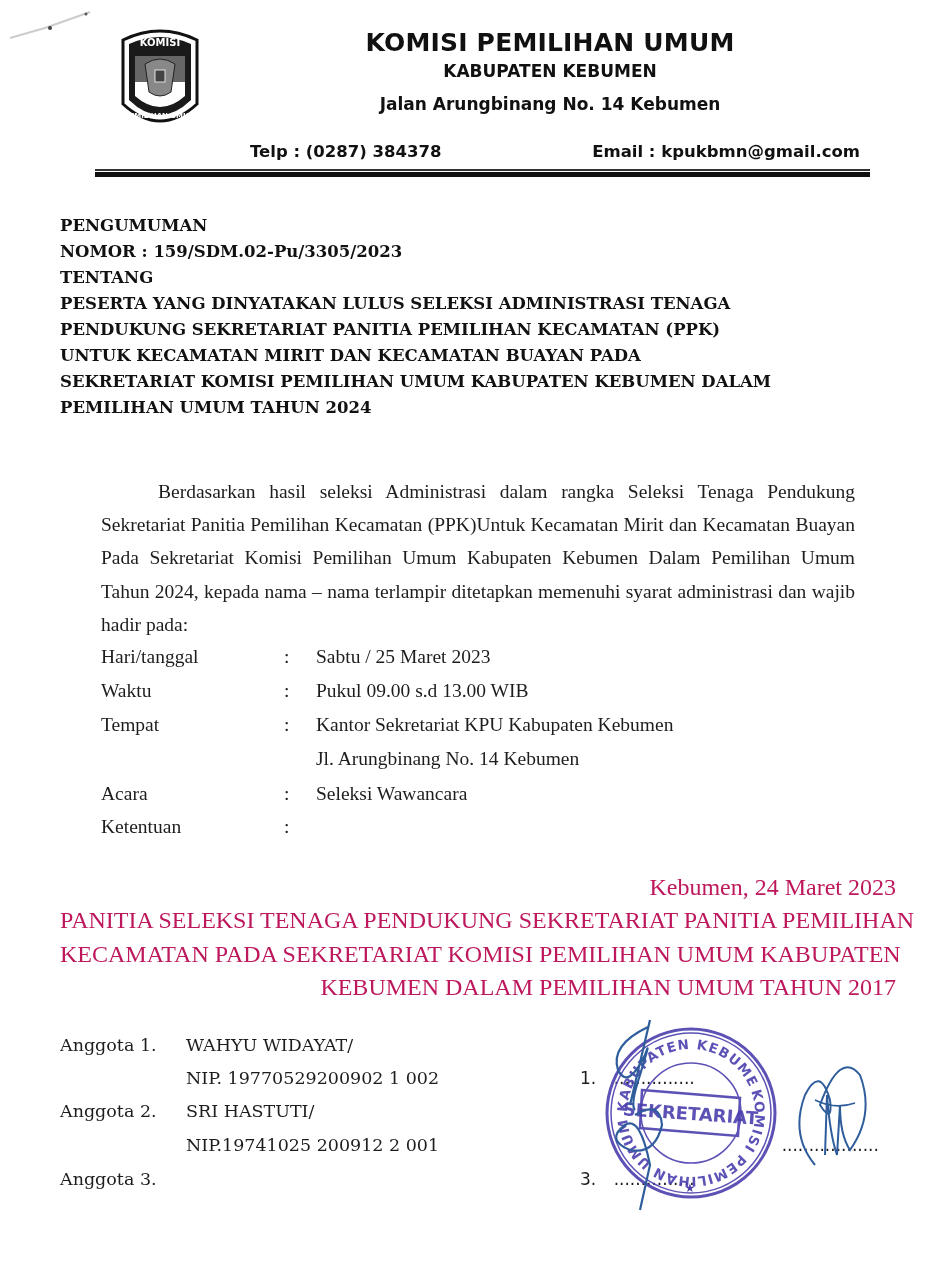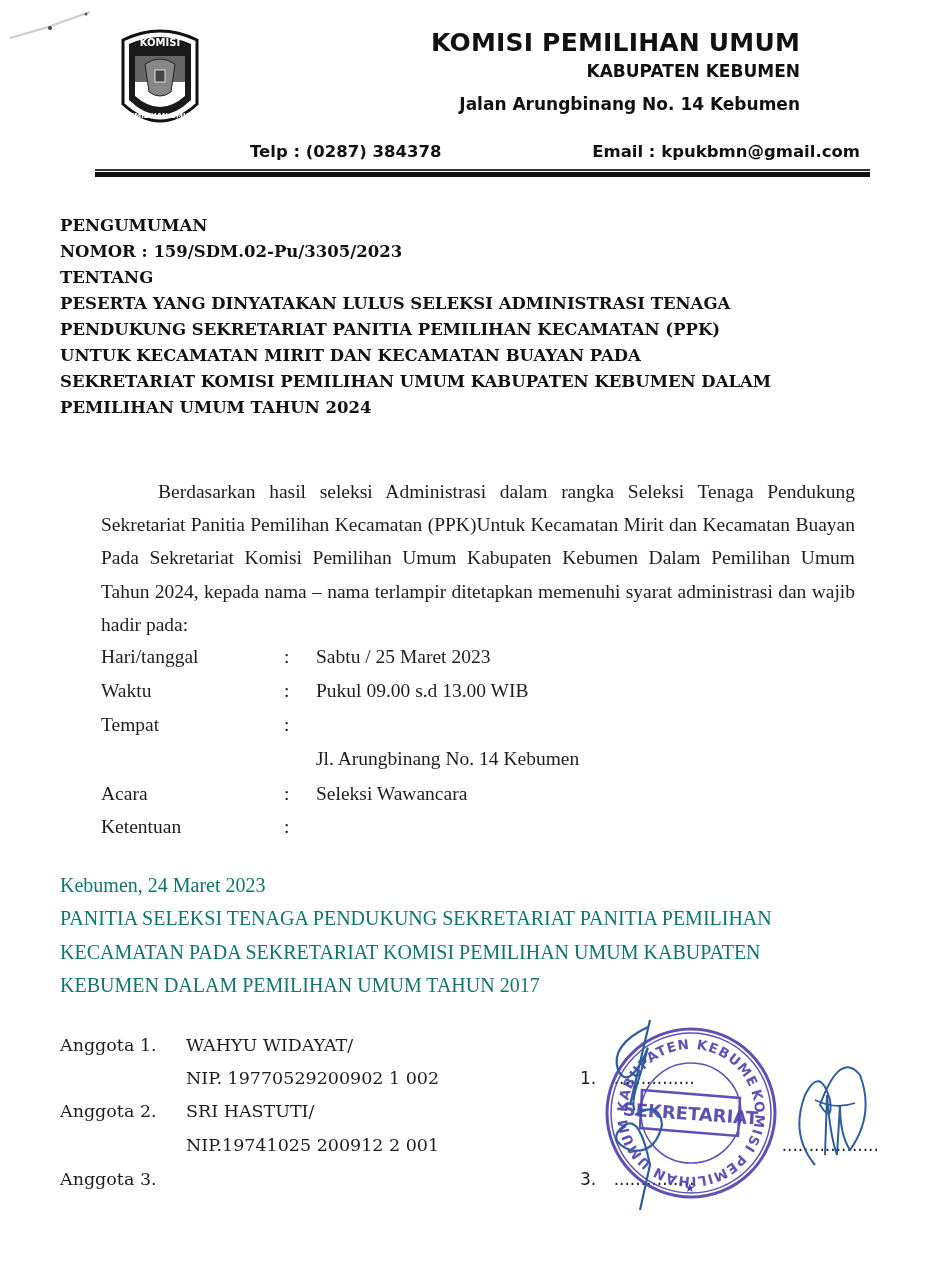--- a/index.html
+++ b/index.html
@@ -5,21 +5,21 @@
   html, body { margin: 0; padding: 0; }
   body {
     width: 952px; height: 1280px; position: relative; overflow: hidden;
     background: #ffffff; color: #1a1a1a;
     font-family: "DejaVu Serif", serif;
   }
   .abs { position: absolute; }
   
   .logo { left: 117px; top: 26px; width: 86px; height: 104px; }
   .kop-title {
-    left: 300px; width: 500px; text-align: right;
+    left: 300px; width: 500px; text-align: center;
     font-family: "DejaVu Sans", sans-serif; font-weight: bold; color: #111;
     white-space: nowrap;
   }
   .kop-1 { top: 28px; font-size: 25px; letter-spacing: 0.2px; }
   .kop-2 { top: 61px; font-size: 17px; }
   .kop-3 { top: 94px; font-size: 17px; }
   .contact {
     top: 142px; font-family: "DejaVu Sans", sans-serif; font-weight: bold;
     font-size: 16.5px; color: #111; white-space: nowrap;
   }
@@ -41,22 +41,22 @@
     font-family: "Liberation Serif", serif; font-size: 19.5px; line-height: 33.2px;
     text-align: justify; text-indent: 57px; color: #1d1d1d;
   }
   .detail-row { left: 101px; width: 760px; height: 30px;
     font-family: "Liberation Serif", serif; font-size: 19.5px; color: #1d1d1d; white-space: nowrap; }
   .detail-label { position: absolute; left: 0; }
   .detail-colon { position: absolute; left: 183px; }
   .detail-value { position: absolute; left: 215px; }
 
   .center-line {
-    left: 60px; width: 836px; text-align: left;
-    font-family: "Liberation Serif", serif; font-size: 20px; color: #0f766e; white-space: nowrap;
+    left: 60px; width: 836px; text-align: right;
+    font-family: "Liberation Serif", serif; font-size: 24px; color: #be185d; white-space: nowrap;
   }
 
   .member { left: 60px; width: 560px; height: 30px; white-space: nowrap;
     font-family: "DejaVu Serif", serif; font-size: 17.5px; color: #1d1d1d; }
   .member-label { position: absolute; left: 0; }
   .member-text { position: absolute; left: 126px; }
   .sign-line { white-space: nowrap; font-family: "DejaVu Sans", sans-serif; font-size: 17px; color: #1d1d1d; }
   .stamp { left: 598px; top: 1020px; width: 186px; height: 186px; }
   .sig { pointer-events: none; }
 </style>
@@ -102,20 +102,21 @@
   <span class="detail-value">Sabtu / 25 Maret 2023</span>
 </div>
 <div class="abs detail-row" style="top:680px">
   <span class="detail-label">Waktu</span>
   <span class="detail-colon">:</span>
   <span class="detail-value">Pukul 09.00 s.d 13.00 WIB</span>
 </div>
 <div class="abs detail-row" style="top:714px">
   <span class="detail-label">Tempat</span>
   <span class="detail-colon">:</span>
+  <span class="detail-value">Kantor Sekretariat KPU Kabupaten Kebumen</span>
 </div>
 <div class="abs detail-row" style="top:748px">
   <span class="detail-label"></span>
   <span class="detail-colon"></span>
   <span class="detail-value">Jl. Arungbinang No. 14 Kebumen</span>
 </div>
 <div class="abs detail-row" style="top:783px">
   <span class="detail-label">Acara</span>
   <span class="detail-colon">:</span>
   <span class="detail-value">Seleksi Wawancara</span>

